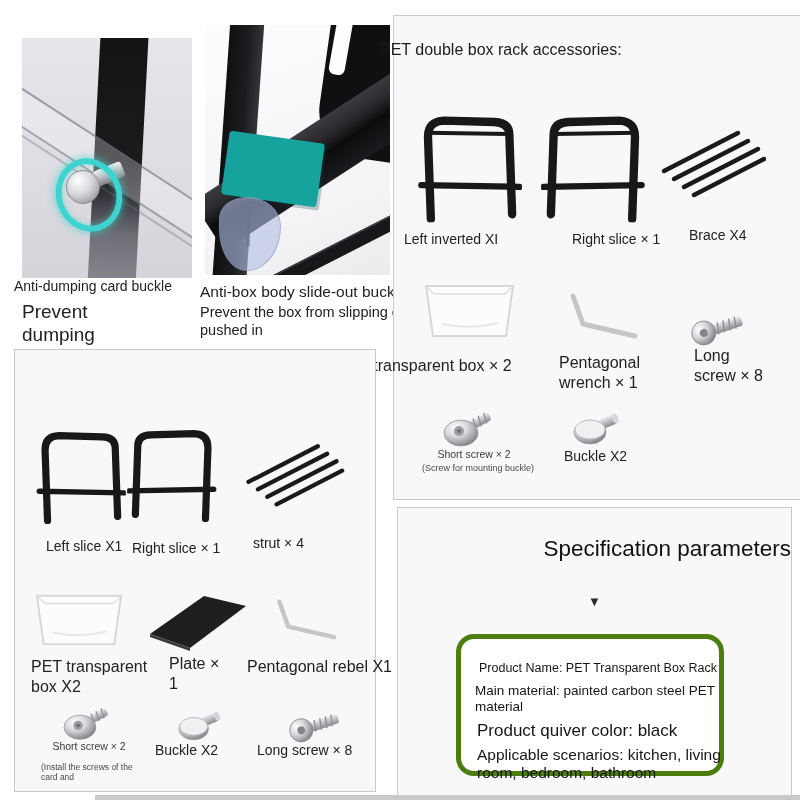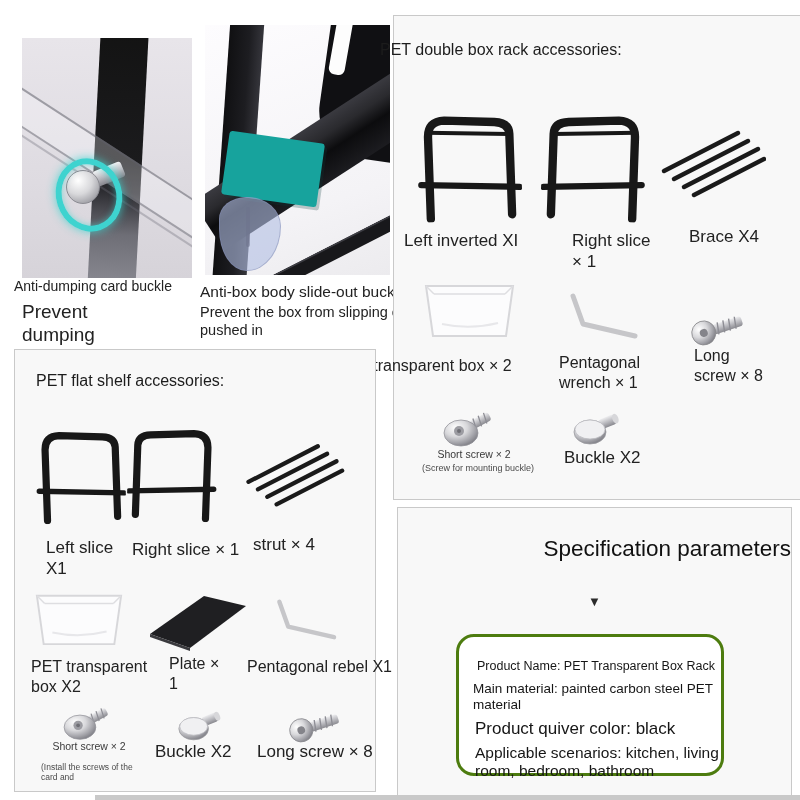--- a/index.html
+++ b/index.html
@@ -1,21 +1,21 @@
 <!DOCTYPE html>
 <html><head>
 <meta charset="utf-8">
 <style>
   html,body{margin:0;padding:0;}
   body{width:800px;height:800px;position:relative;background:#ffffff;
        font-family:"Liberation Sans", sans-serif;color:#1d1d1f;overflow:hidden;}
   .abs{position:absolute;}
   .panel{position:absolute;background:#f8f8f8;border:1px solid #c9c9c9;box-sizing:border-box;}
   .lbl{position:absolute;color:#222;}
-  .lbl17{font-size:17px;line-height:1.22;}
+  .lbl17{font-size:14px;line-height:1.22;}
   .lbl16{font-size:16px;line-height:1.22;}
   .small-lbl{font-size:10.5px;line-height:1.15;color:#3a3a3a;text-align:center;}
   .tiny-note{font-size:8.5px;line-height:1.2;color:#4a4a4a;}
   .nowrap{white-space:nowrap;}
   .panel-title{font-size:16px;color:#1c1c1c;white-space:nowrap;}
   
   .photo1{left:22px;top:38px;width:170px;height:240px;overflow:hidden;
           background:linear-gradient(180deg,#e8e5ea 0%,#dedbe1 60%,#d6d3d9 100%);}
   .p1-bar{position:absolute;left:72px;top:-10px;width:48px;height:265px;
           transform:rotate(3deg);
@@ -52,21 +52,21 @@
            box-shadow:3px 3px 0 rgba(10,60,58,.25);}
   .p2-foot{position:absolute;left:14px;top:172px;width:60px;height:72px;
            background:rgba(176,190,226,.6);border:1px solid rgba(130,140,180,.5);
            border-radius:45% 55% 55% 45% / 30% 40% 62% 58%;}
   .p2-foot-stem{position:absolute;left:41px;top:182px;width:4px;height:40px;
            background:rgba(110,115,140,.55);border-radius:2px;}
   
   .spec-title{position:absolute;left:0;right:0;text-align:right;font-size:22.5px;color:#111;}
   .spec-arrow{position:absolute;left:0;right:0;text-align:center;font-size:13px;color:#2b2b2b;}
   .spec-box{position:absolute;left:58px;top:126px;width:268px;height:142px;background:#ffffff;
-            border:3px solid #4d7c0f;border-radius:18px;box-sizing:border-box;}
+            border:5px solid #4d7c0f;border-radius:18px;box-sizing:border-box;}
   .spec-r{position:absolute;color:#161616;}
   svg{display:block;}
 </style>
 </head>
 <body>
 
 <svg width="0" height="0" style="position:absolute">
   <defs>
     <radialGradient id="gHead" cx="35%" cy="30%" r="75%">
       <stop offset="0%" stop-color="#ffffff"></stop>
@@ -184,21 +184,20 @@
         <ellipse cx="44" cy="14" rx="3" ry="5" fill="#d7d7da"></ellipse>
       </g>
       <ellipse cx="18" cy="24" rx="16" ry="12" fill="url(#gHead)" stroke="#9a9a9f" stroke-width="0.8"></ellipse>
       <ellipse cx="18" cy="21.5" rx="15" ry="9.5" fill="#f0f0f2" stroke="#bdbdc2" stroke-width="0.8"></ellipse>
     </svg>
   </div>
   <div class="lbl lbl17 nowrap" style="left:170px;top:432px;">Buckle X2</div>
 </div>
 
 <div class="panel" style="left:14px;top:349px;width:362px;height:443px;">
-  <div class="lbl panel-title" style="left:21px;top:22px;">PET flat shelf accessories:</div>
 
   <div class="abs" style="left:20px;top:68px;transform:rotate(-2deg);">
     <svg width="90" height="105" viewBox="0 0 100 115">
       <path d="M12 112 V34 Q12 18 28 18 L76 21 Q90 22 90 33 V110" fill="none" stroke="#181818" stroke-width="8" stroke-linecap="round"></path>
       <path d="M4 79 L98 84" stroke="#181818" stroke-width="6" stroke-linecap="round"></path>
     </svg>
   </div>
   <div class="abs" style="left:113px;top:66px;transform:rotate(2deg) scaleX(-1);">
     <svg width="90" height="105" viewBox="0 0 100 115">
       <path d="M12 112 V34 Q12 18 28 18 L76 21 Q90 22 90 33 V110" fill="none" stroke="#181818" stroke-width="8" stroke-linecap="round"></path>

